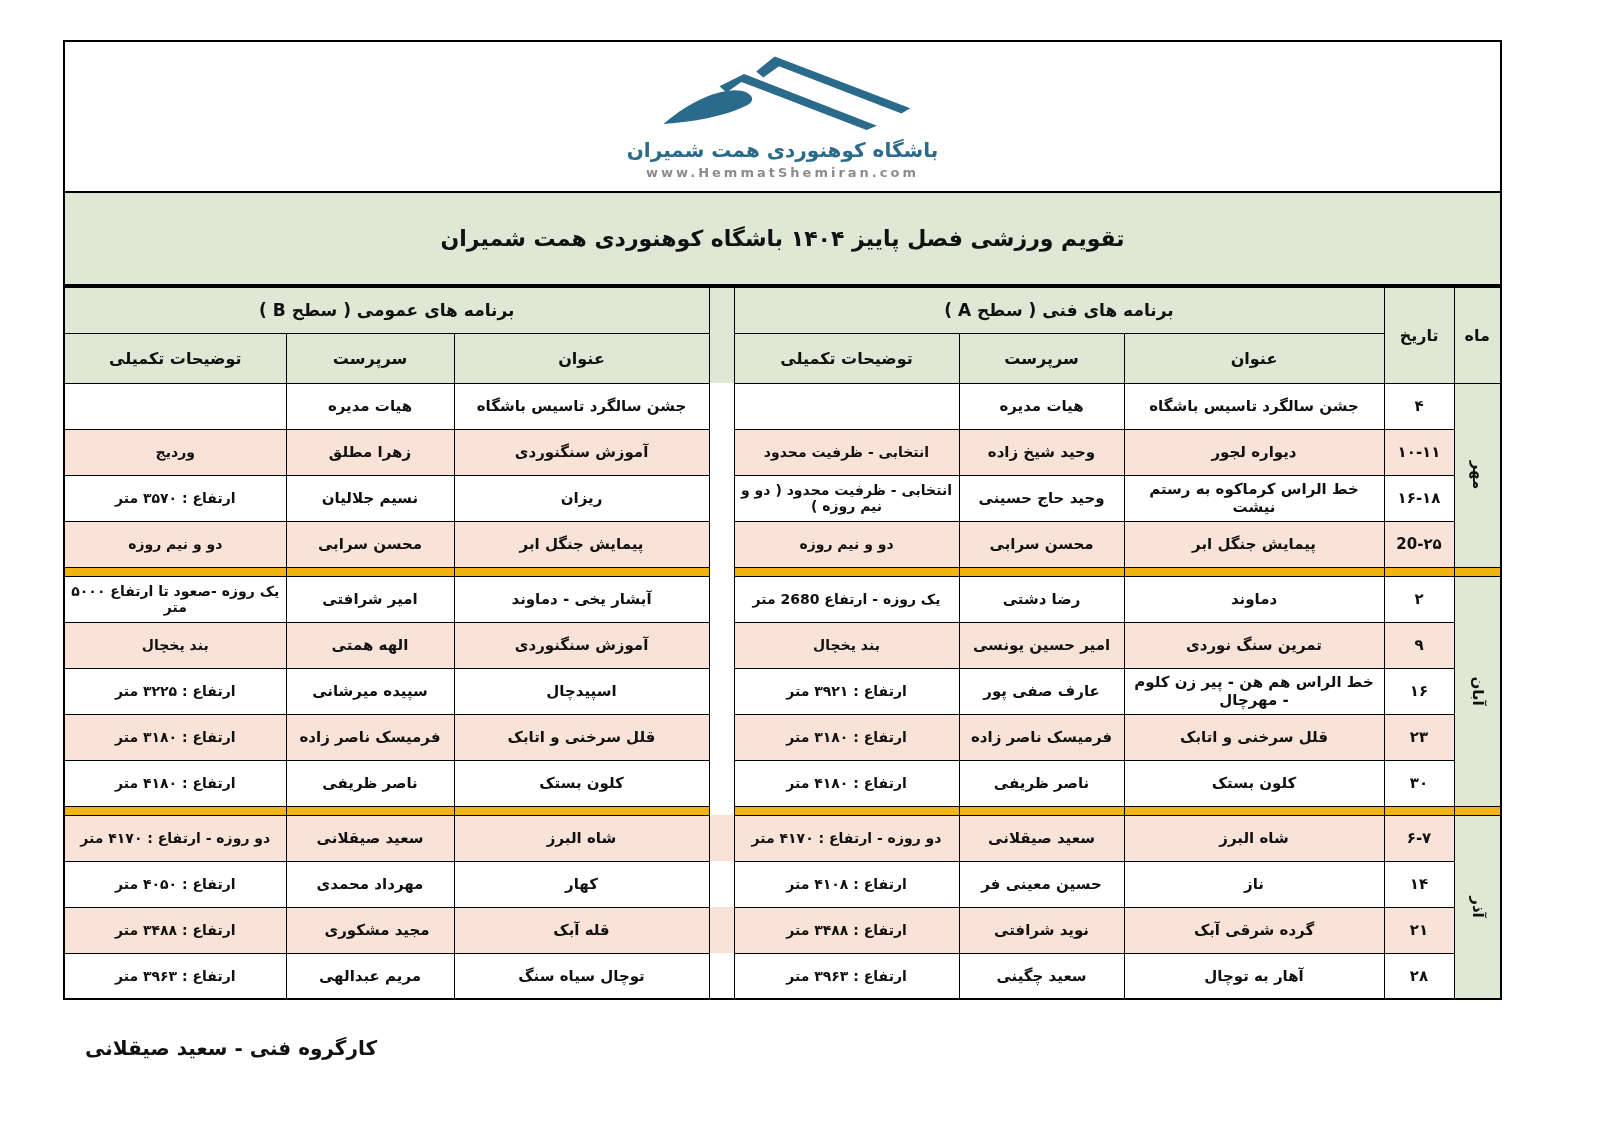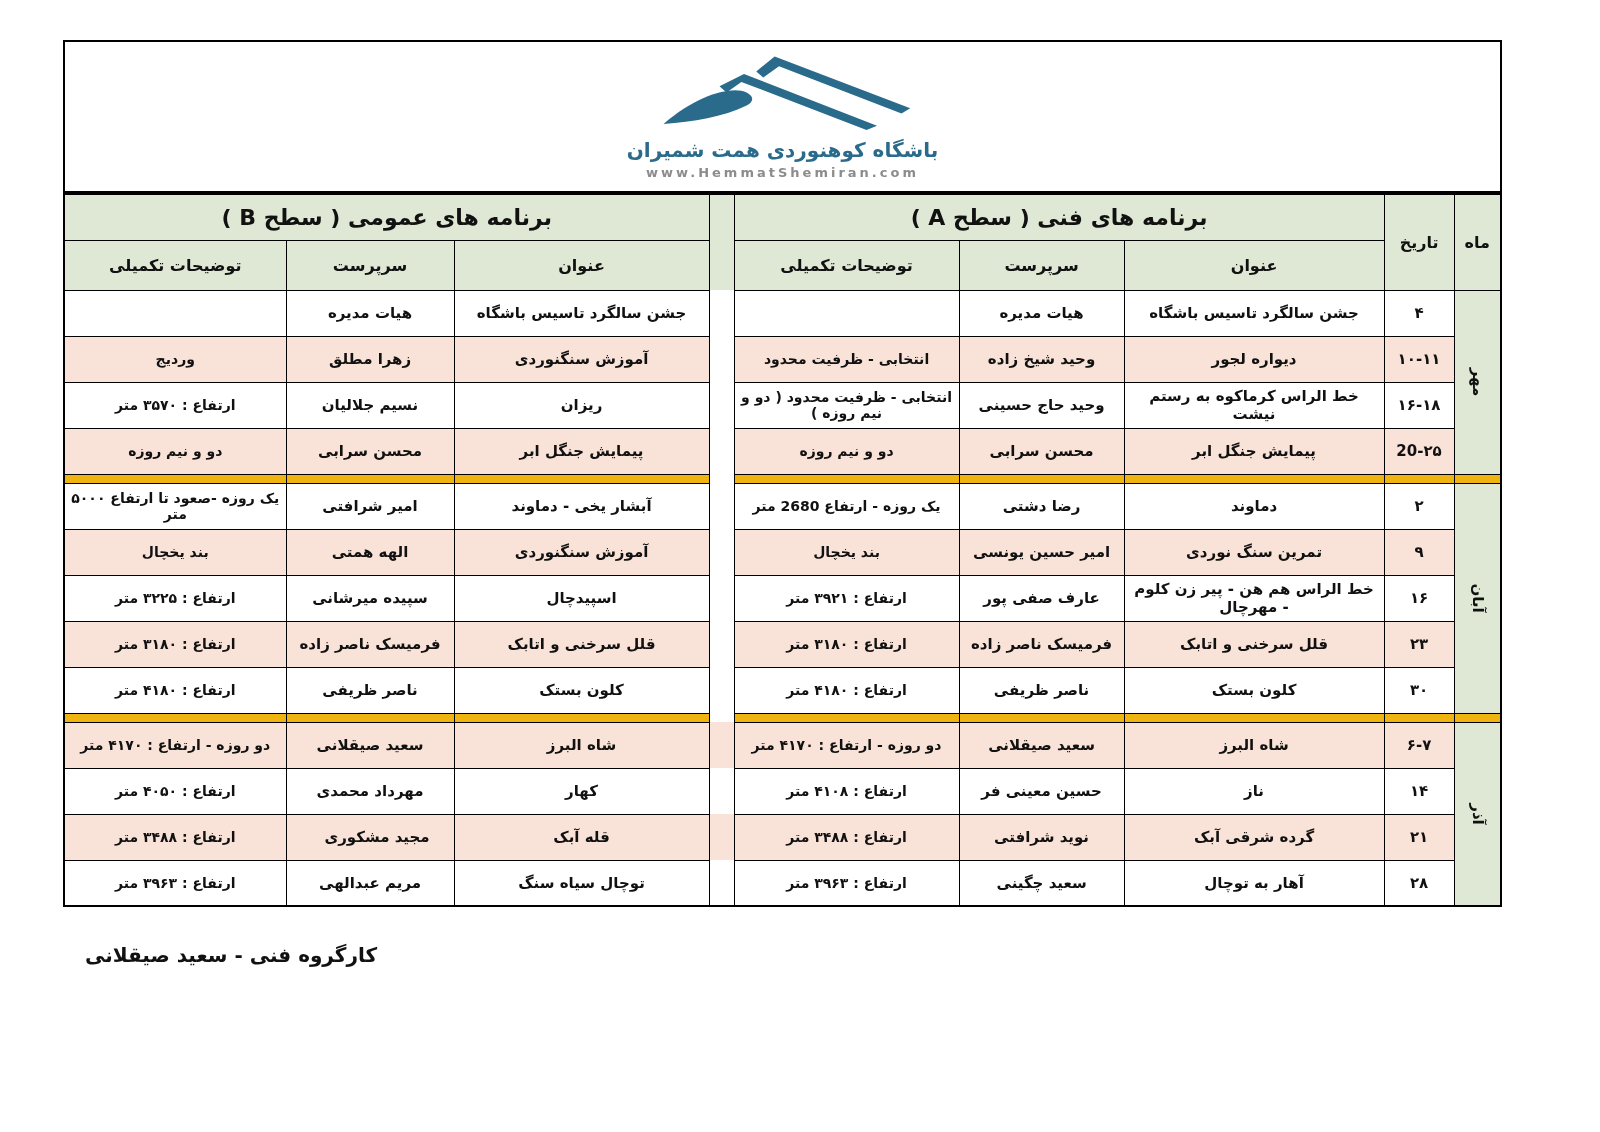--- a/index.html
+++ b/index.html
@@ -37,21 +37,21 @@
   
   table.cal{
     width:100%;border-collapse:collapse;table-layout:fixed;direction:rtl;
     border:2px solid var(--border);
   }
   .cal th,.cal td{
     border:1px solid var(--border);text-align:center;vertical-align:middle;
     padding:2px 6px;overflow:hidden;
   }
   .cal thead th{background:var(--green);font-size:16px;}
-  .cal thead .section-title{font-size:22px;}
+  .cal thead .section-title{font-size:17px;}
   .cal tr.h1{height:46px;}
   .cal tr.h2{height:50px;}
   .cal tbody tr.data-row{height:46px;}
   .cal tbody td{font-size:15px;}
   .cal td.notes-cell{font-size:14px;}
   .cal td.date-cell{direction:ltr;font-size:15px;}
   .cal td.month-cell{background:var(--green);padding:0;}
   .month-label{transform:rotate(90deg);font-size:15px;white-space:nowrap;}
   .gap-col{background:#fff;border-top:0 !important;border-bottom:0 !important;}
   .gap-green{background:var(--green);}
@@ -76,20 +76,21 @@
         <path d="M141,4 L296,63 L286,69 L146,15 L128,28 L120,21 Z"></path>
         <path d="M106,24 L258,83 L246,88 L103,33 L86,45 L78,38 Z"></path>
         <path d="M14,81 C52,48 92,37 109,45 C117,49 118,55 109,60 C82,73 48,79 14,81 Z"></path>
       </g>
     </svg>
     <div class="org-name">باشگاه کوهنوردی همت شمیران</div>
     <div class="website">www.HemmatShemiran.com</div>
   </div>
 
   
+  <div class="title-band">تقویم ورزشی فصل  پاییز ۱۴۰۴ باشگاه کوهنوردی همت شمیران</div>
 
   
   <table class="cal">
     <colgroup>
       <col style="width:47px">
       <col style="width:70px">
       <col style="width:260px">
       <col style="width:165px">
       <col style="width:225px">
       <col style="width:25px">

